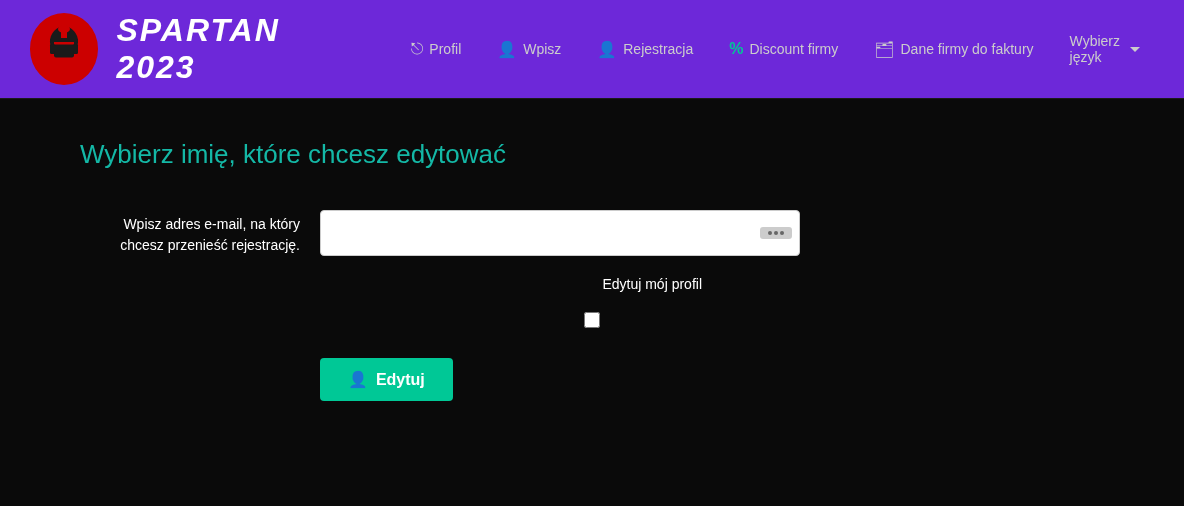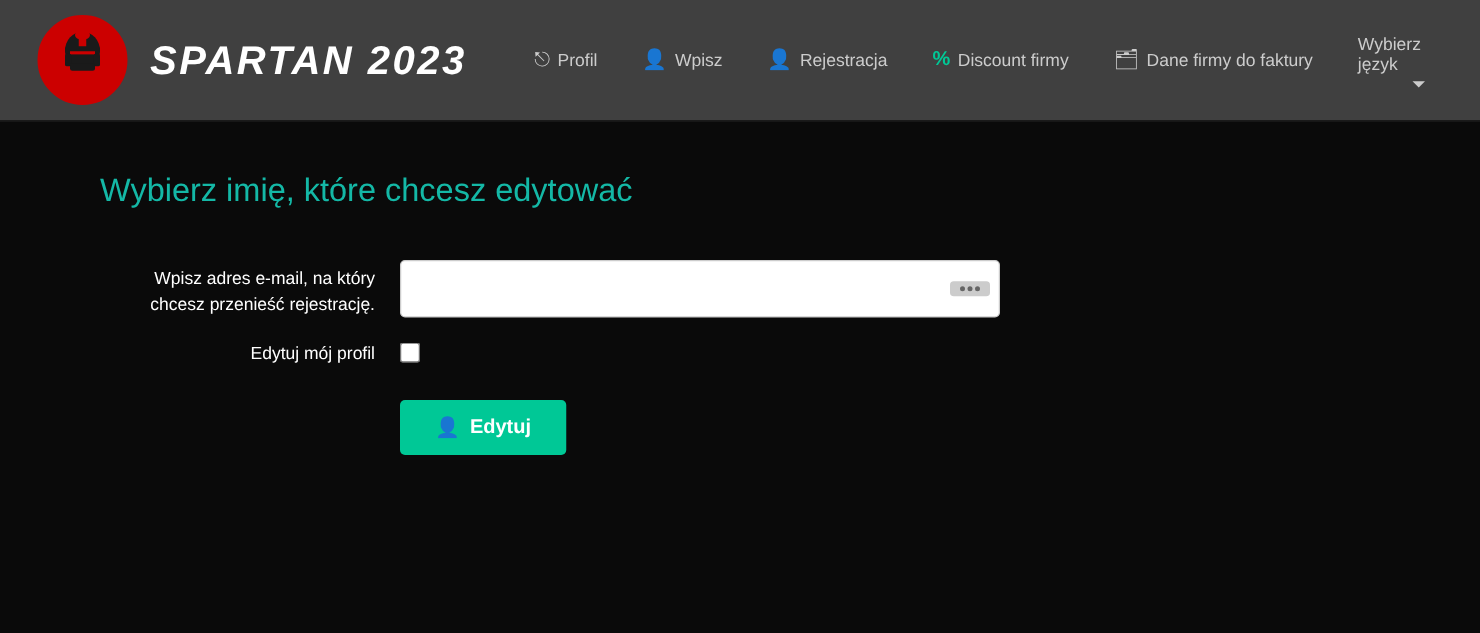--- a/index.html
+++ b/index.html
@@ -10,21 +10,21 @@
       font-family: Arial, sans-serif;
       min-height: 506px;
       width: 1184px;
     }
 
     
     .header {
       display: flex;
       align-items: center;
       padding: 12px 30px;
-      background-color: #404040;
+      background-color: #6d28d9;
       border-bottom: 1px solid #1a1a1a;
     }
 
     .logo-container {
       display: flex;
       align-items: center;
       margin-right: 40px;
     }
 
     .logo-circle {
@@ -74,28 +74,27 @@
       white-space: nowrap;
     }
 
     .nav-icon {
       font-size: 16px;
       display: inline-block;
     }
 
     .lang-selector {
       display: flex;
-      align-items: flex-end;
+      align-items: center;
       gap: 6px;
       padding: 6px 14px;
       color: #cccccc;
       font-size: 14px;
       cursor: pointer;
       margin-left: auto;
-      flex-direction: column;
     }
 
     .chevron-down {
       width: 0;
       height: 0;
       border-left: 5px solid transparent;
       border-right: 5px solid transparent;
       border-top: 5px solid #cccccc;
       display: inline-block;
       margin-left: 4px;
@@ -170,20 +169,21 @@
       width: 4px;
       height: 4px;
       background-color: #666;
       border-radius: 50%;
     }
 
     .checkbox-row {
       display: flex;
       align-items: center;
       gap: 20px;
+      flex-direction: column;
     }
 
     .checkbox-label {
       font-size: 14px;
       color: #ffffff;
       text-align: right;
       width: 220px;
       min-width: 220px;
     }
 

